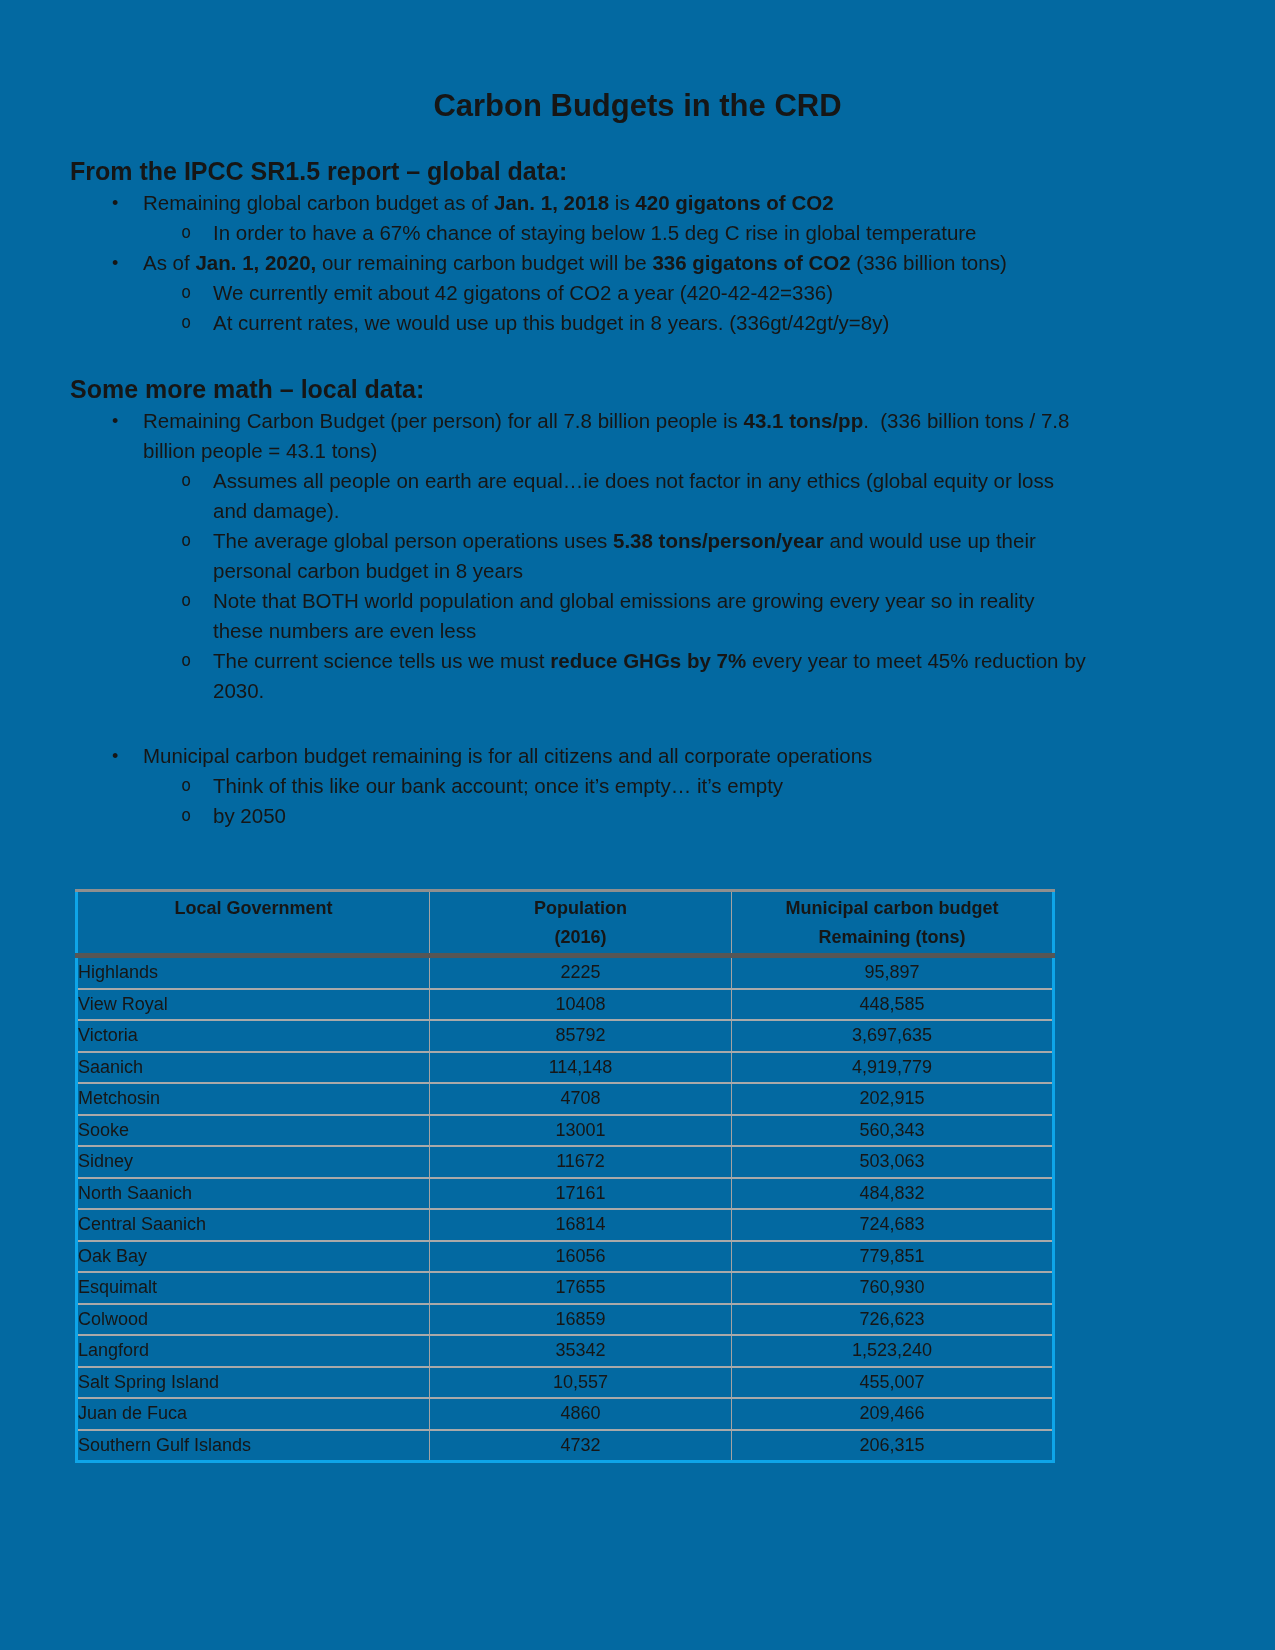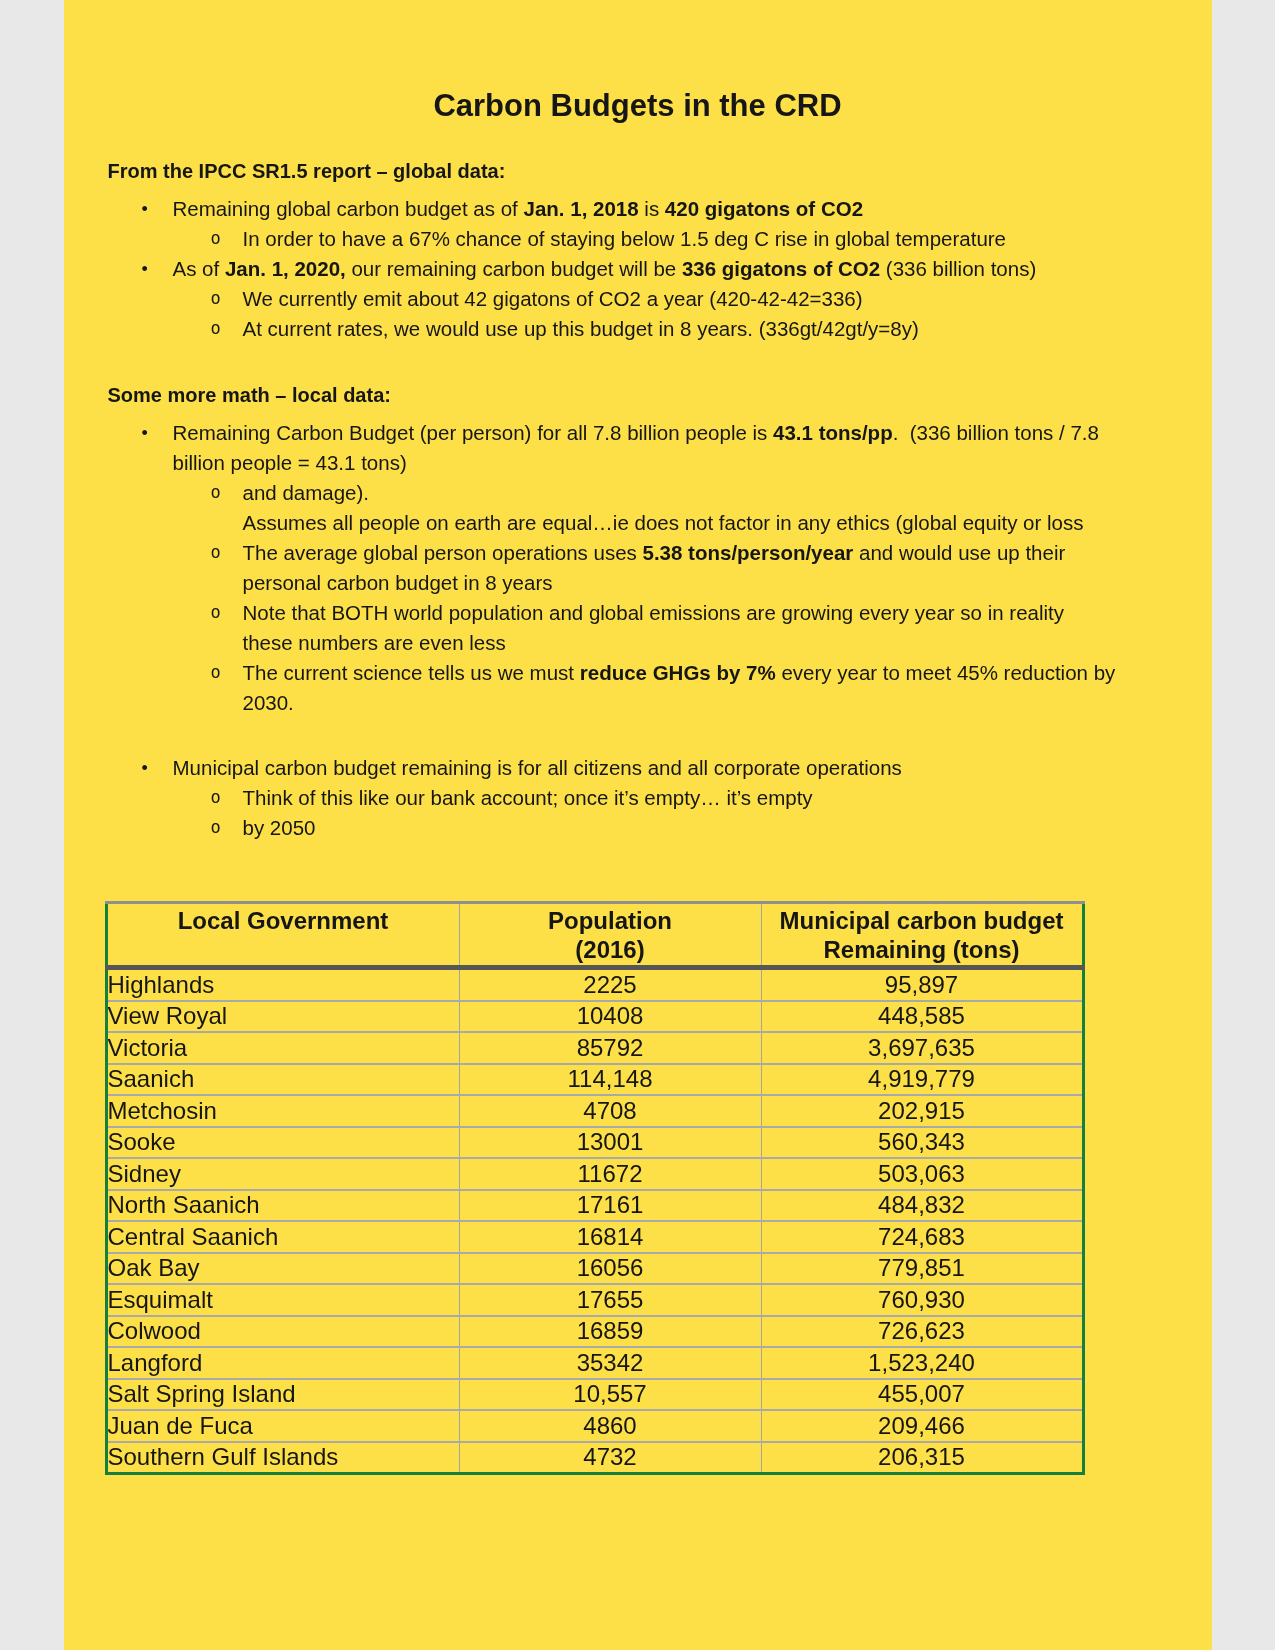--- a/index.html
+++ b/index.html
@@ -1,38 +1,38 @@
 <!DOCTYPE html>
 <html><head>
 <meta charset="utf-8">
 <style>
   html, body { margin: 0; padding: 0; background: #e8e8e8; }
   .page {
     position: relative;
-    width: 1148px;
+    width: 1275px;
     height: 1650px;
     margin: 0 auto;
-    background: #fde047;
+    background: #0369a1;
     overflow: hidden;
     box-sizing: border-box;
-    padding: 0 36px;
+    padding: 0 70px;
     font-family: "Liberation Sans", sans-serif;
     color: #161616;
   }
   h1.doc-title {
     margin: 86px 0 0 0;
     font-size: 31px;
     line-height: 40px;
     font-weight: 700;
     text-align: center;
     white-space: pre;
   }
   h2.sec-heading {
-    margin: 8px;
-    font-size: 20px;
+    margin: 0;
+    font-size: 25px;
     line-height: 30px;
     font-weight: 700;
     white-space: pre;
   }
   #section-global h2.sec-heading { margin-top: 30px; }
   #section-local  h2.sec-heading { margin-top: 36px; }
   .items { margin-top: 2px; }
   .item { position: relative; font-size: 20.5px; line-height: 30px; }
   .item.lvl1 { padding-left: 73px; }
   .item.lvl1 > .marker { position: absolute; left: 42px; top: 0; font-size: 18px; }
@@ -43,22 +43,22 @@
   }
   .item.gap { margin-top: 35px; }
   .line { white-space: pre; }
   .b { font-weight: 700; }
 
   table.crd {
     border-collapse: collapse;
     table-layout: fixed;
     width: 977px;
     margin: 58px 0 0 5px;
-    border: 3px solid #15803d;
-    font-size: 24px;
+    border: 3px solid #0ea5e9;
+    font-size: 18px;
   }
   table.crd col.c1 { width: 353px; }
   table.crd col.c2 { width: 302px; }
   table.crd col.c3 { width: 322px; }
   table.crd th {
     font-weight: 700;
     text-align: center;
     vertical-align: top;
     padding: 2px 0 0 0;
     line-height: 29px;
@@ -118,22 +118,22 @@
   <section id="section-local">
     <h2 class="sec-heading">Some more math – local data:</h2>
     <div class="items">
         <div class="item lvl1">
           <span class="marker">•</span>
           <div class="line"><span>Remaining Carbon Budget (per person) for all 7.8 billion people is </span><span class="b">43.1 tons/pp</span><span>.  (336 billion tons / 7.8</span></div>
           <div class="line"><span>billion people = 43.1 tons)</span></div>
         </div>
         <div class="item lvl2">
           <span class="marker">o</span>
+          <div class="line"><span>Assumes all people on earth are equal…ie does not factor in any ethics (global equity or loss</span></div>
           <div class="line"><span>and damage).</span></div>
-          <div class="line"><span>Assumes all people on earth are equal…ie does not factor in any ethics (global equity or loss</span></div>
         </div>
         <div class="item lvl2">
           <span class="marker">o</span>
           <div class="line"><span>The average global person operations uses </span><span class="b">5.38 tons/person/year</span><span> and would use up their</span></div>
           <div class="line"><span>personal carbon budget in 8 years</span></div>
         </div>
         <div class="item lvl2">
           <span class="marker">o</span>
           <div class="line"><span>Note that BOTH world population and global emissions are growing every year so in reality</span></div>
           <div class="line"><span>these numbers are even less</span></div>

